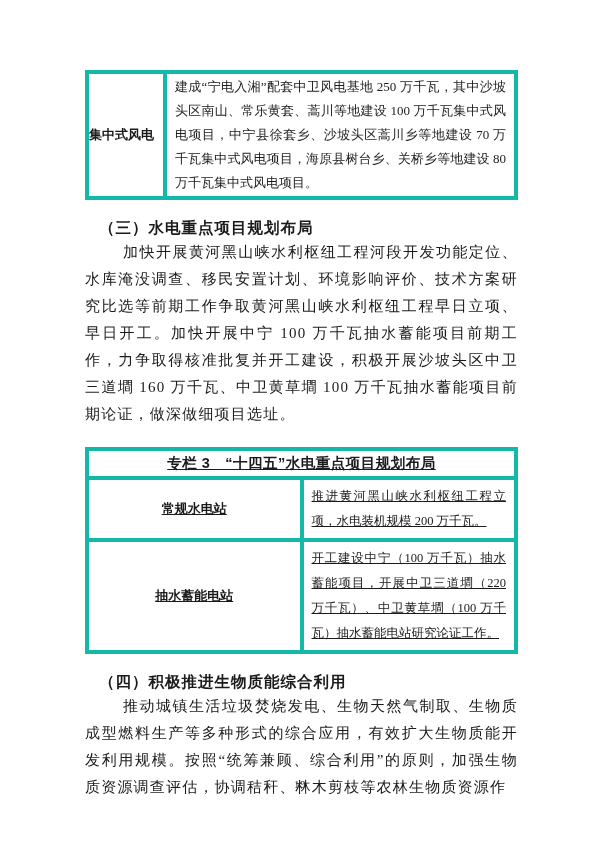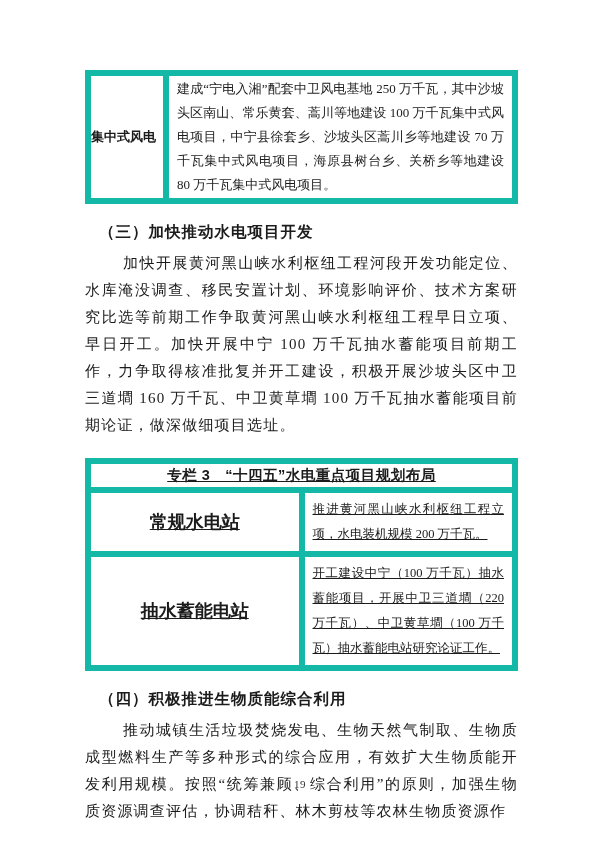--- a/index.html
+++ b/index.html
@@ -22,21 +22,21 @@
     top: 70px;
     width: 433px;
   }
   
   table.doc-table {
     width: 433px;
     border-collapse: collapse;
     table-layout: fixed;
   }
   table.doc-table td, table.doc-table th {
-    border: 6px solid #14b8a6;
+    border: 4px solid #14b8a6;
     vertical-align: middle;
   }
   .wind-table .label-cell {
     width: 78px;
     text-align: left;
     font-weight: bold;
     font-size: 13px;
     font-family: "Liberation Serif", "DejaVu Serif", serif;
   }
   .wind-table .content-cell {
@@ -52,42 +52,41 @@
     font-weight: bold;
     font-size: 14.5px;
     height: 29px;
     font-family: "Liberation Sans", "DejaVu Sans", sans-serif;
     letter-spacing: 0.5px;
   }
   .hydro-table .label-cell {
     width: 127px;
     text-align: center;
     font-weight: bold;
-    font-size: 18px;
+    font-size: 13px;
   }
   .hydro-table .content-cell {
     font-size: 12.5px;
     line-height: 25px;
     padding: 4px 8px;
     text-align: justify;
     text-justify: inter-character;
     margin-top: 33px;
   }
   
   .section-heading {
     margin-top: 17px;
     padding-left: 14px;
     font-size: 15.5px;
     font-weight: bold;
     font-family: "Liberation Sans", "DejaVu Sans", sans-serif;
     letter-spacing: 1px;
     line-height: 22px;
   }
   .body-paragraph {
-    margin-top: 7px;
     font-size: 15px;
     line-height: 27px;
     text-align: justify;
     text-justify: inter-character;
     text-indent: 38px;
     letter-spacing: 1.2px;
   }
   .page-number {
     position: absolute;
     left: 0;
@@ -107,21 +106,21 @@
 
     <table class="doc-table wind-table">
       <tbody>
         <tr>
           <td class="label-cell">集中式风电</td>
           <td class="content-cell">建成“宁电入湘”配套中卫风电基地 250 万千瓦，其中沙坡头区南山、常乐黄套、蒿川等地建设 100 万千瓦集中式风电项目，中宁县徐套乡、沙坡头区蒿川乡等地建设 70 万千瓦集中式风电项目，海原县树台乡、关桥乡等地建设 80 万千瓦集中式风电项目。</td>
         </tr>
       </tbody>
     </table>
 
-    <div class="section-heading">（三）加快推动水电项目开发</div>
+    <div class="section-heading">（三）水电重点项目规划布局</div>
     <div class="body-paragraph">加快开展黄河黑山峡水利枢纽工程河段开发功能定位、水库淹没调查、移民安置计划、环境影响评价、技术方案研究比选等前期工作争取黄河黑山峡水利枢纽工程早日立项、早日开工。加快开展中宁 100 万千瓦抽水蓄能项目前期工作，力争取得核准批复并开工建设，积极开展沙坡头区中卫三道墹 160 万千瓦、中卫黄草墹 100 万千瓦抽水蓄能项目前期论证，做深做细项目选址。</div>
 
     <table class="doc-table hydro-table">
       <tbody>
         <tr>
           <td class="title-cell" colspan="2">专栏 3　“十四五”水电重点项目规划布局</td>
         </tr>
         <tr>
           <td class="label-cell">常规水电站</td>
           <td class="content-cell">推进黄河黑山峡水利枢纽工程立项，水电装机规模 200 万千瓦。</td>

